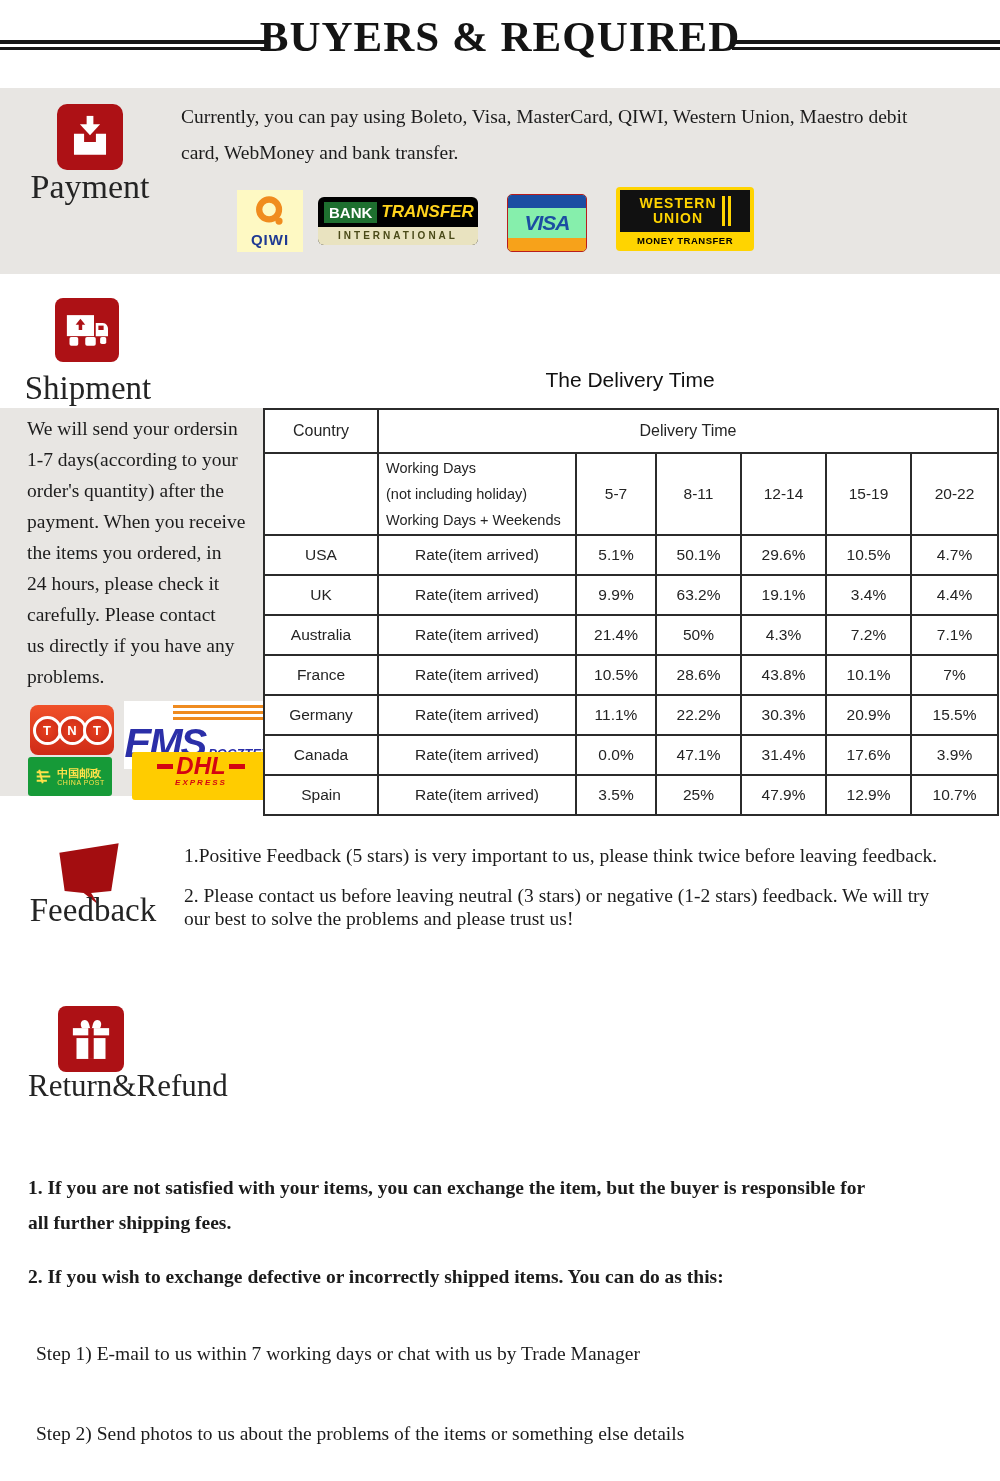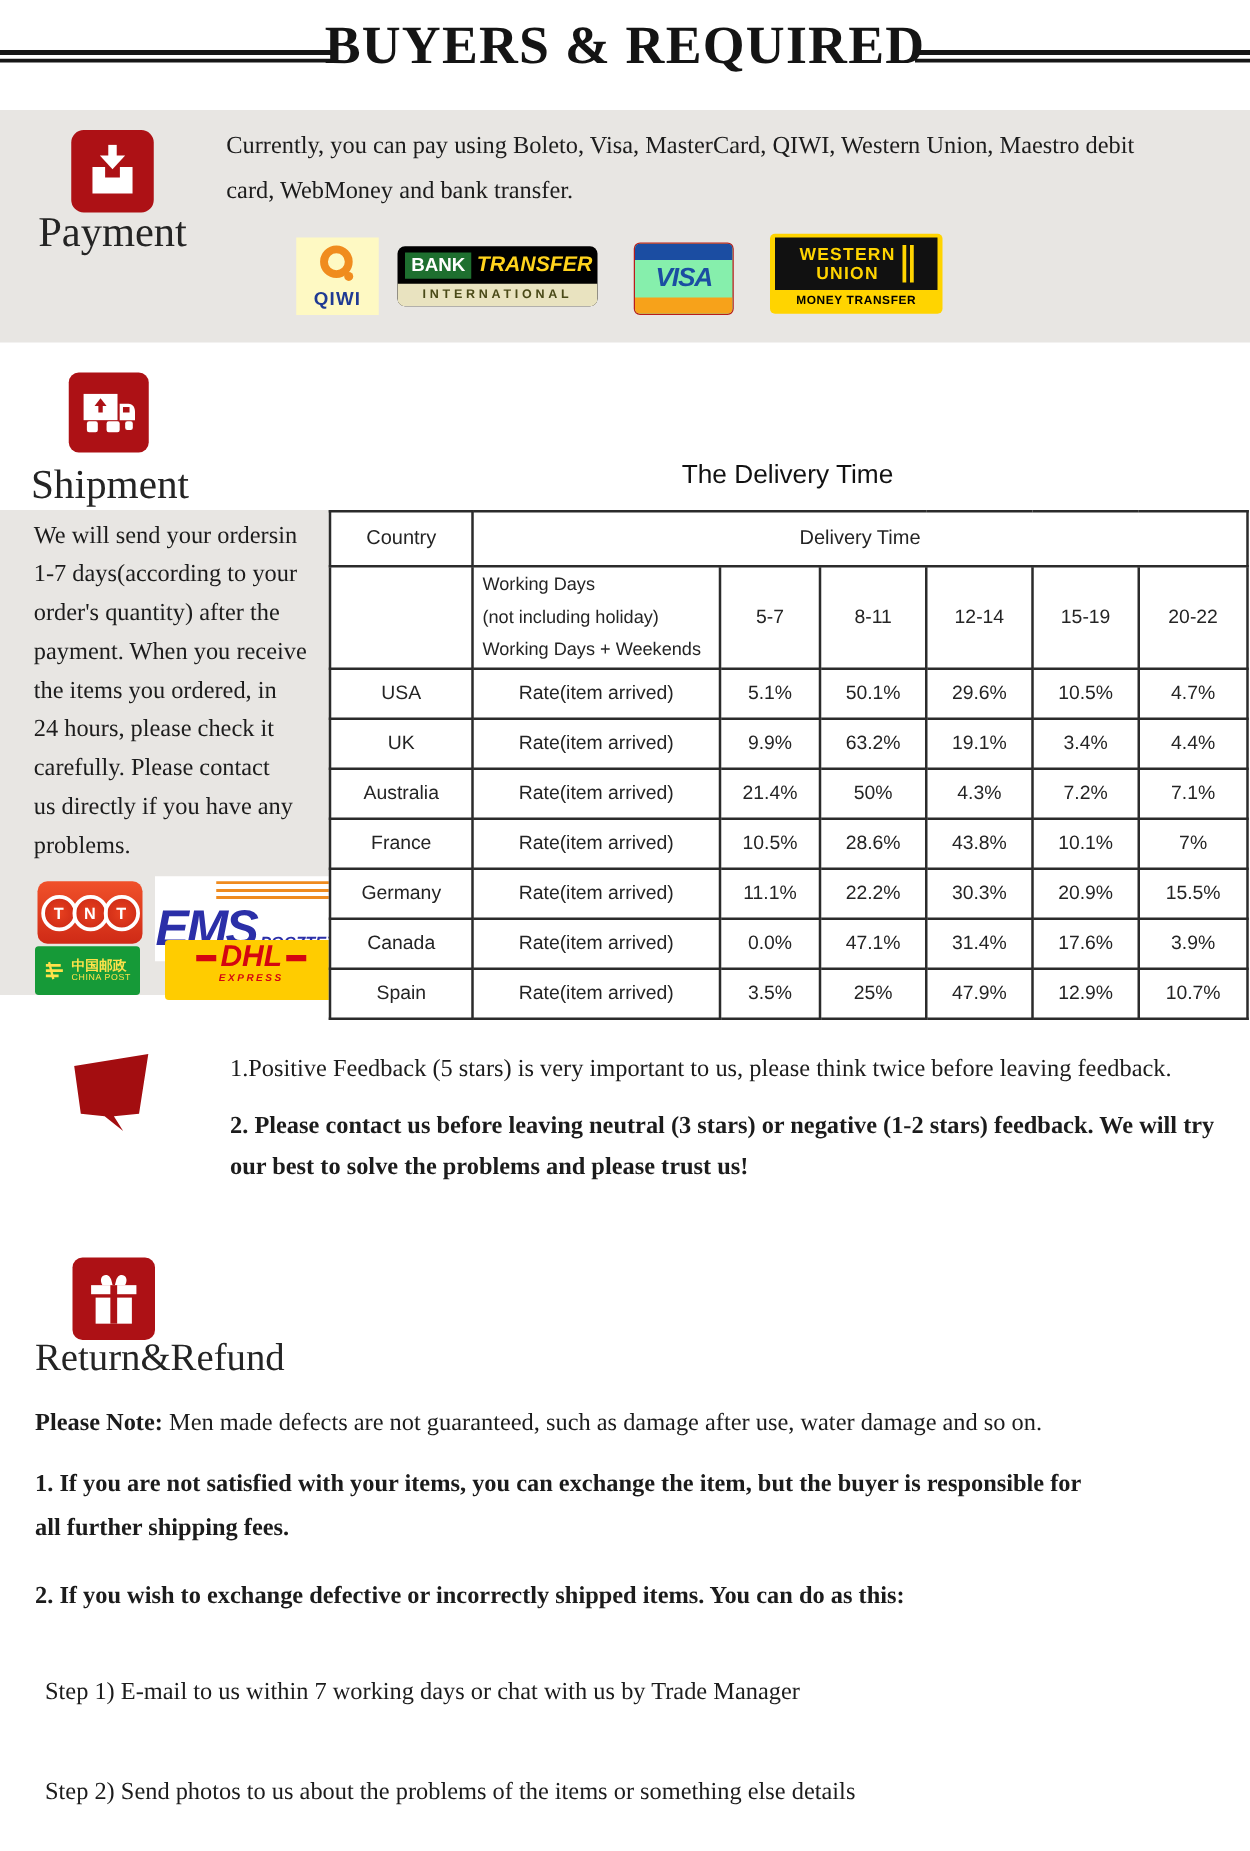--- a/index.html
+++ b/index.html
@@ -285,38 +285,36 @@
       <td>10.7%</td>
     </tr>
   </tbody>
     </table>
 
   <div class="abs" style="left:50px;top:838px;width:78px;height:72px;">
     <svg viewBox="0 0 72 68" width="78" height="72">
       <path d="M8 14 L64 5 L57 50 L38 52 L45 63 L31 52 L13 50 Z" fill="#a30d10"></path>
     </svg>
   </div>
+  <div class="abs section-label" style="left:2px;top:892px;width:182px;font-size:33px;">Feedback</div>
   <div class="abs serif" style="left:184px;top:841px;width:810px;">1.Positive Feedback (5 stars) is very important to us, please think twice before leaving feedback.</div>
-  <div class="abs serif" style="left:184px;top:884px;width:810px;line-height:33px;font-weight:bold;">2. Please contact us before leaving neutral (3 stars) or negative  (1-2 stars) feedback. We will try
+  <div class="abs serif" style="left:184px;top:884px;width:810px;line-height:23px;">2. Please contact us before leaving neutral (3 stars) or negative  (1-2 stars) feedback. We will try
 our best to solve the problems and please trust us!</div>
 
   <div class="abs tile" style="left:58px;top:1006px;width:66px;height:66px;border-radius:8px;">
     <svg viewBox="0 0 64 64" width="58" height="58">
       <path d="M22 20 C17 11 28 7 30 16 L31 20 Z" fill="#fff"></path>
       <path d="M42 20 C47 11 36 7 34 16 L33 20 Z" fill="#fff"></path>
       <rect x="12" y="20" width="40" height="8" fill="#fff"></rect>
       <rect x="16" y="31" width="32" height="23" fill="#fff"></rect>
       <rect x="29" y="20" width="6" height="34" fill="#ad1115"></rect>
     </svg>
   </div>
   <div class="abs section-label" style="left:28px;top:1068px;width:230px;font-size:31px;text-align:left;">Return&amp;Refund</div>
 
-  <div class="abs serif" style="left:28px;top:1124px;width:950px;white-space:normal;">
-    <span class="bold">Please Note:</span><span> Men made defects are not guaranteed, such as damage after use, water damage and so on.</span>
-  </div>
 
   <div class="abs serif bold" style="left:28px;top:1170px;width:945px;line-height:35px;">1. If you are not satisfied with your items, you can exchange the item, but the buyer is responsible for
 all further shipping fees.</div>
   <div class="abs serif bold" style="left:28px;top:1262px;width:945px;">2. If you wish to exchange defective or incorrectly shipped items. You can do as this:</div>
 
   <div class="abs serif steps" style="left:22px;top:1294px;width:790px;line-height:40px;">
     <div>Step 1) E-mail to us within 7 working days or chat with us by Trade Manager</div>
     <div>Step 2) Send photos to us about the problems of the items or something else details</div>
     
   </div>

